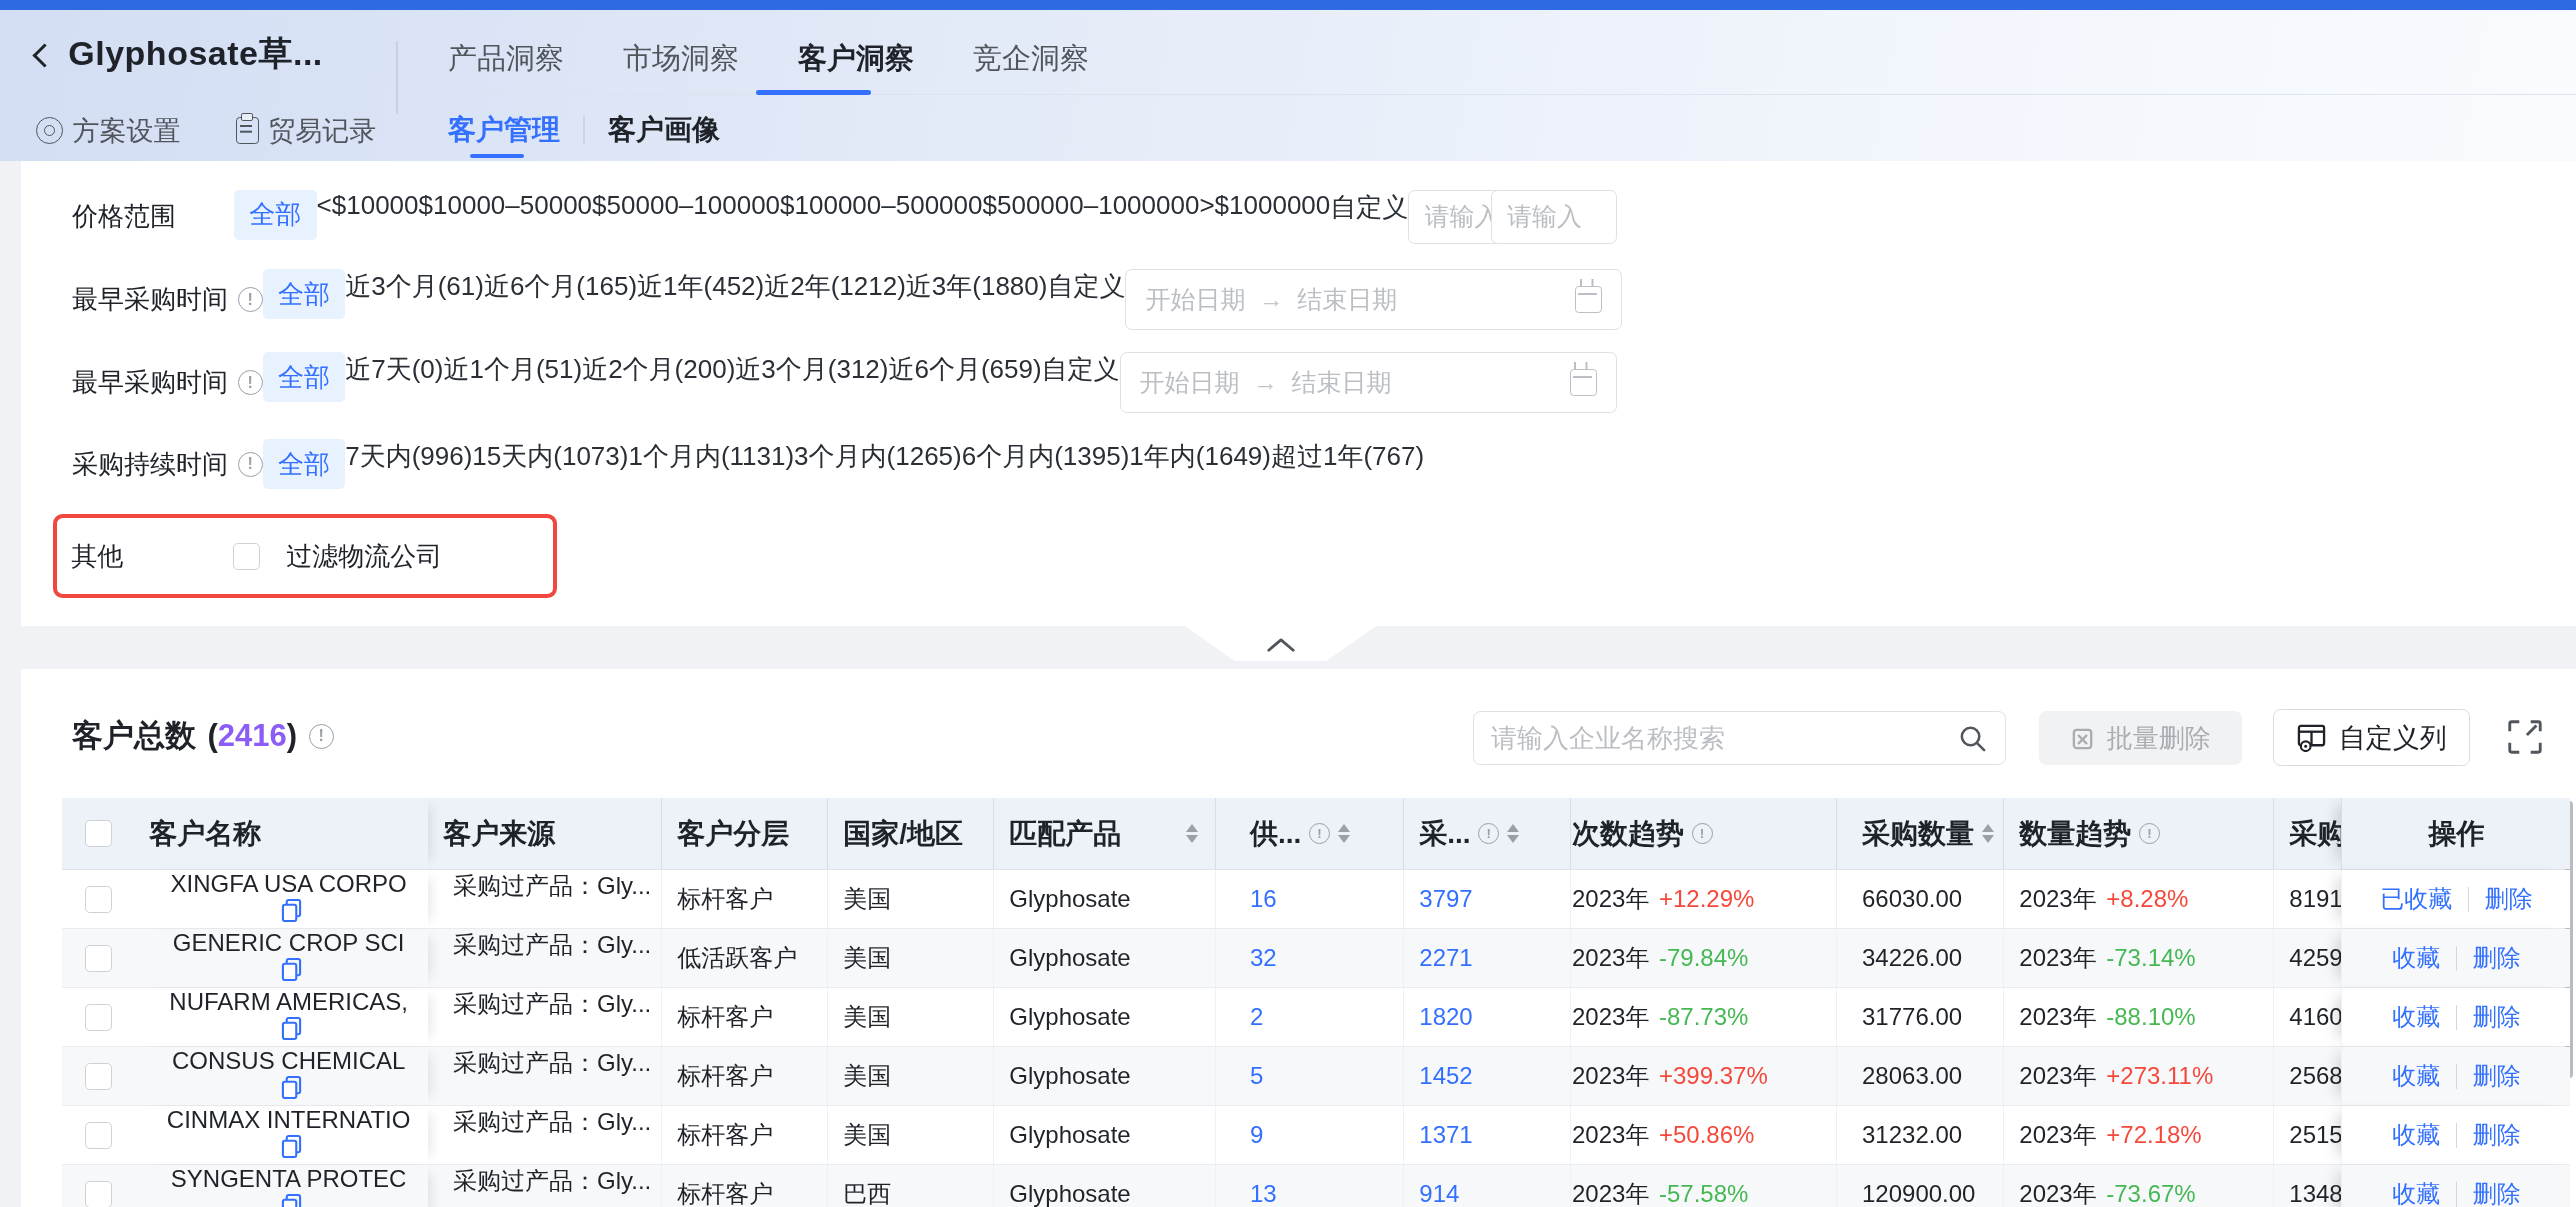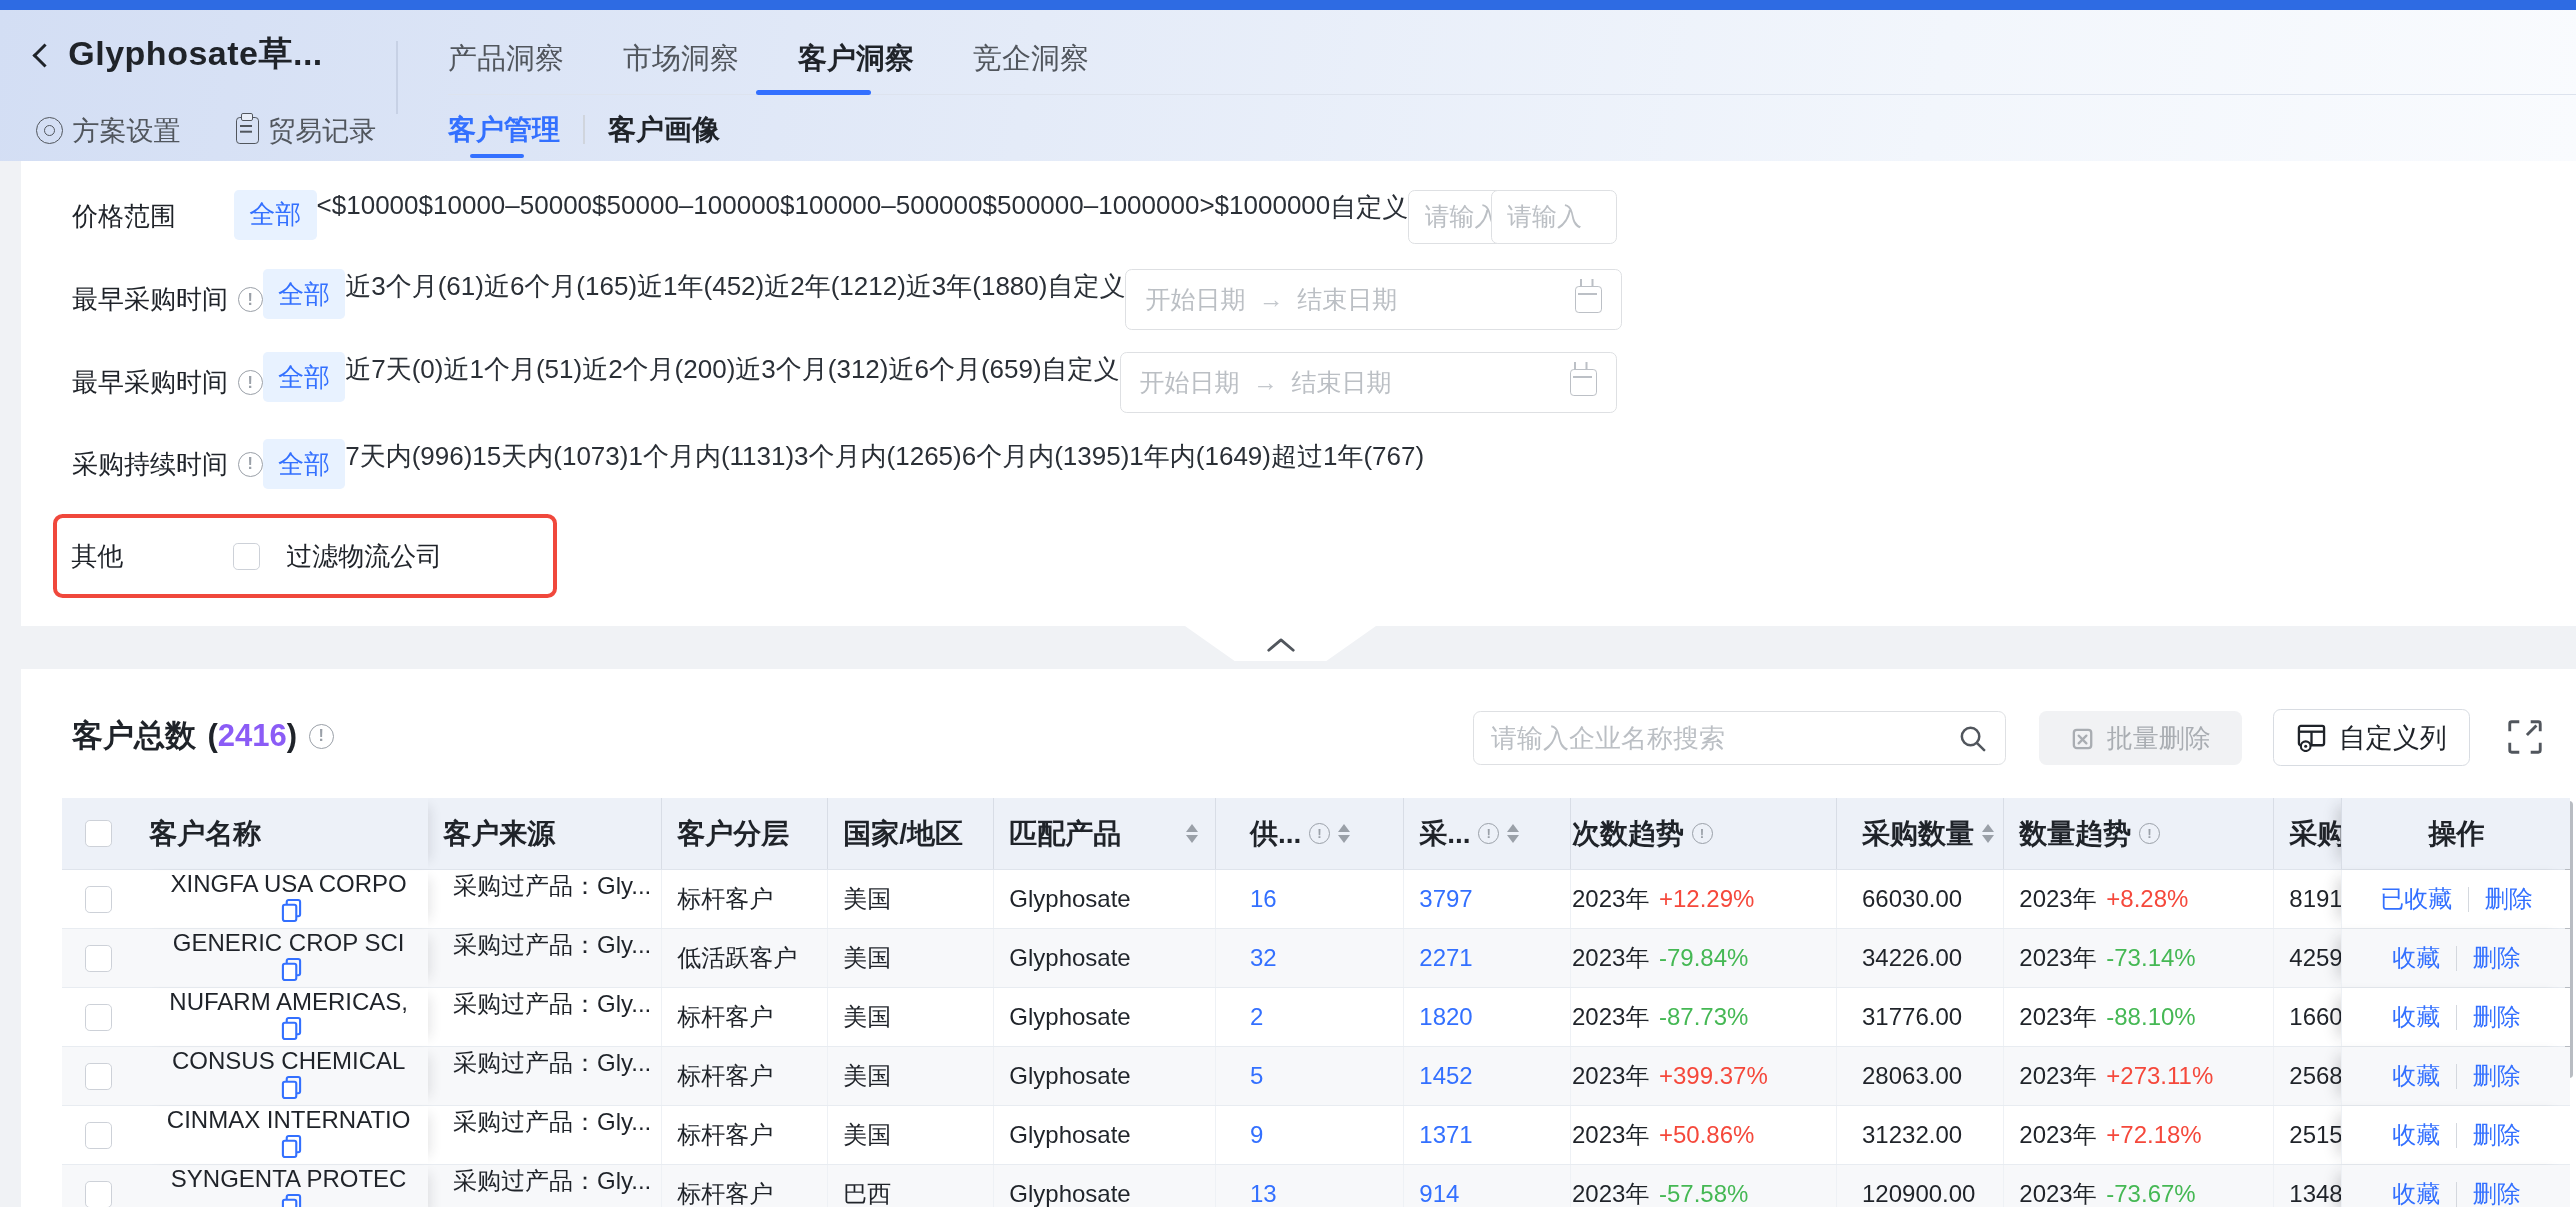--- a/index.html
+++ b/index.html
@@ -501,21 +501,21 @@
           <span class="down">-87.73%</span>
         </div>
       <div class="td c9">
           <span>31776.00</span>
         </div>
       <div class="td c10">
           <span class="trend-year">2023年</span>
           <span class="down">-88.10%</span>
         </div>
       <div class="td c11">
-          <span>1660</span>
+          <span>4160</span>
         </div>
       <div class="td c12">
         <span class="link">收藏</span>
         <span class="op-sep"></span>
         <span class="link">删除</span>
       </div>
     </div>
 
     <div class="tr body alt">
       <div class="td c0 noline">

